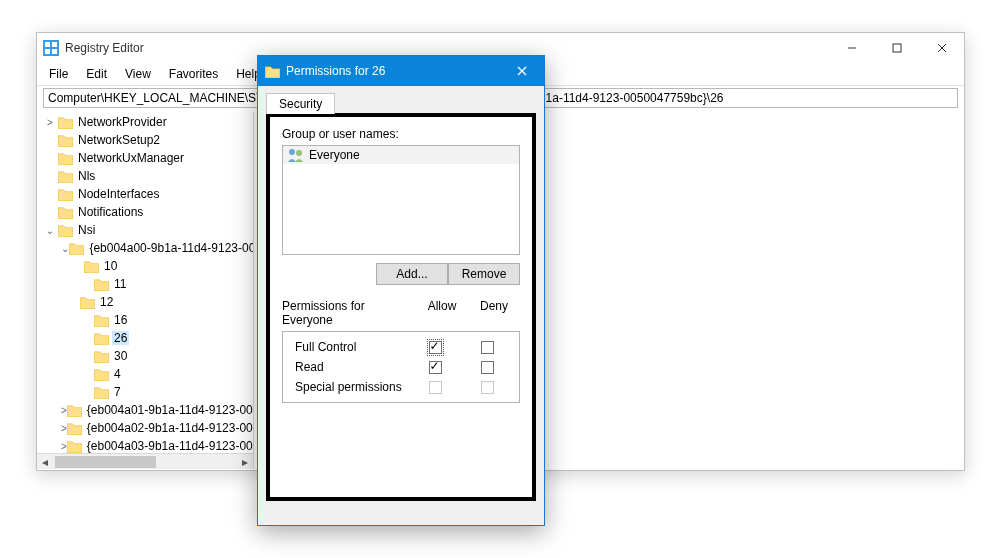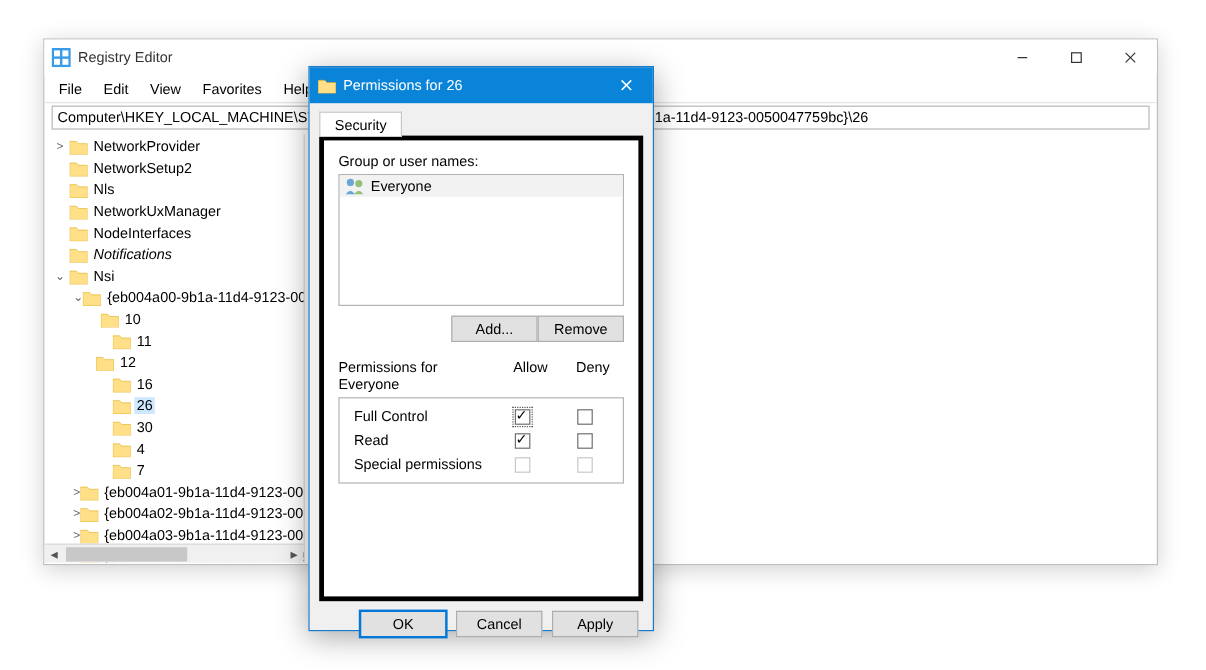--- a/index.html
+++ b/index.html
@@ -280,41 +280,41 @@
           </span>
           <span class="tree-label">NetworkSetup2</span>
         </div>
         <div class="tree-row" style="padding-left: 6px;">
           <span class="twisty none">&gt;</span>
           <span class="folder">
             <svg viewBox="0 0 16 14">
               <path d="M0 2 h6 l2 2 h8 v10 h-16 z" fill="#ffe089" stroke="#d9a400" stroke-width="0.5"></path>
             </svg>
           </span>
+          <span class="tree-label">NetworkUxManager</span>
+        </div>
+        <div class="tree-row" style="padding-left: 6px;">
+          <span class="twisty none">&gt;</span>
+          <span class="folder">
+            <svg viewBox="0 0 16 14">
+              <path d="M0 2 h6 l2 2 h8 v10 h-16 z" fill="#ffe089" stroke="#d9a400" stroke-width="0.5"></path>
+            </svg>
+          </span>
           <span class="tree-label">Nls</span>
         </div>
         <div class="tree-row" style="padding-left: 6px;">
           <span class="twisty none">&gt;</span>
           <span class="folder">
             <svg viewBox="0 0 16 14">
               <path d="M0 2 h6 l2 2 h8 v10 h-16 z" fill="#ffe089" stroke="#d9a400" stroke-width="0.5"></path>
             </svg>
           </span>
-          <span class="tree-label">NetworkUxManager</span>
+          <span class="tree-label">NodeInterfaces</span>
         </div>
         <div class="tree-row" style="padding-left: 6px;">
-          <span class="twisty none">&gt;</span>
-          <span class="folder">
-            <svg viewBox="0 0 16 14">
-              <path d="M0 2 h6 l2 2 h8 v10 h-16 z" fill="#ffe089" stroke="#d9a400" stroke-width="0.5"></path>
-            </svg>
-          </span>
-          <span class="tree-label">NodeInterfaces</span>
-        </div>
-        <div class="tree-row" style="padding-left: 6px; font-style: italic;">
           <span class="twisty none">&gt;</span>
           <span class="folder">
             <svg viewBox="0 0 16 14">
               <path d="M0 2 h6 l2 2 h8 v10 h-16 z" fill="#ffe089" stroke="#d9a400" stroke-width="0.5"></path>
             </svg>
           </span>
           <span class="tree-label">Notifications</span>
         </div>
         <div class="tree-row" style="padding-left: 6px;">
           <span class="twisty">⌄</span>
@@ -512,18 +512,13 @@
         </div>
         <div class="perm-row">
           <div class="pname">Special permissions</div>
           <div class="pcell"><span class="chk disabled"></span></div>
           <div class="pcell"><span class="chk disabled"></span></div>
         </div>
       </div>
 
   </div>
 
-  <div class="dlg-footer">
-    <div class="btn focus">OK</div>
-    <div class="btn">Cancel</div>
-    <div class="btn">Apply</div>
-  </div>
 </div>
 
 </body></html>

